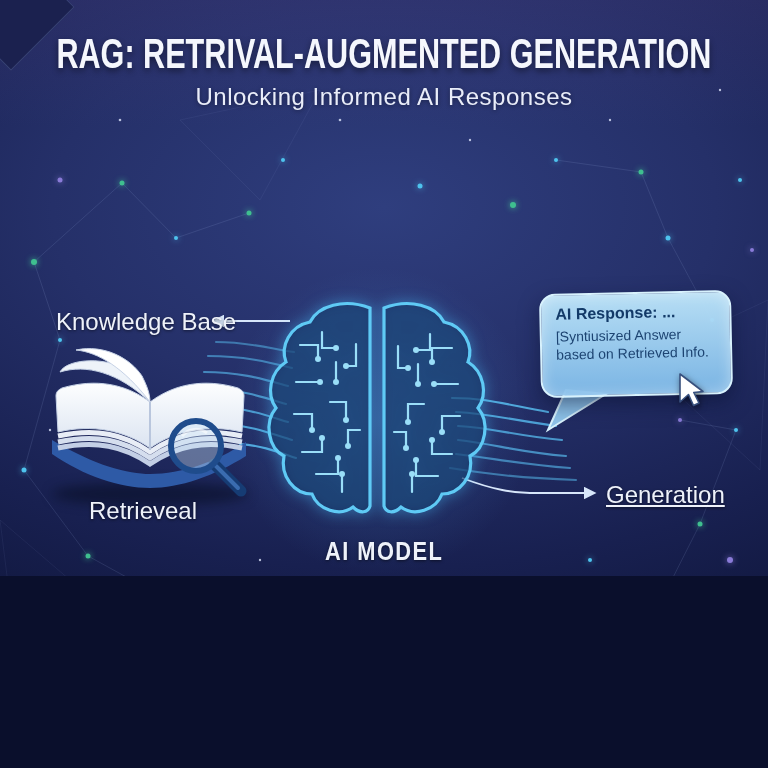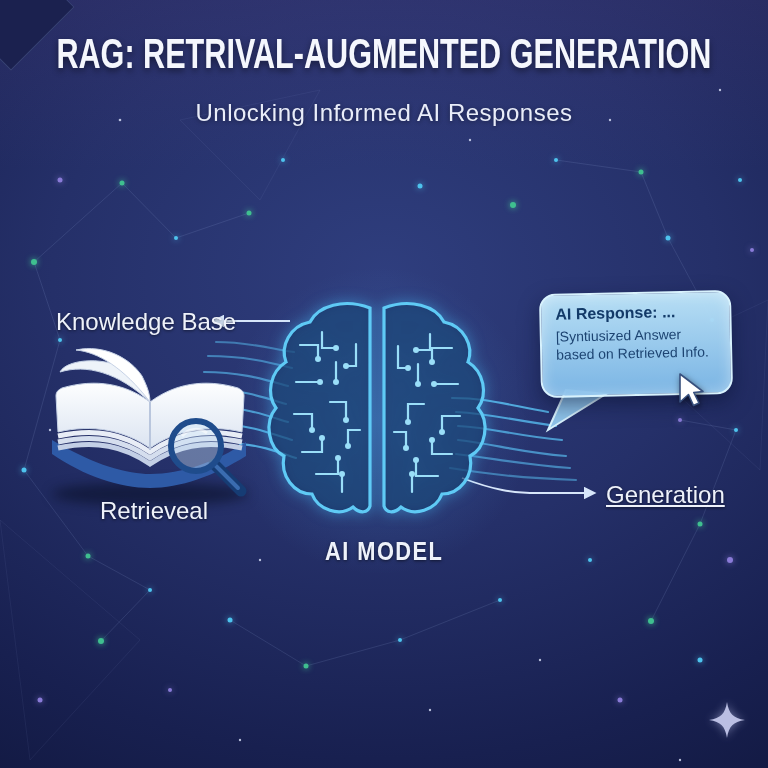--- a/index.html
+++ b/index.html
@@ -1,17 +1,17 @@
 <!DOCTYPE html>
 <html><head>
 <meta charset="utf-8">
 <style>
   html,body { margin:0; padding:0; background:#0a0f2c; }
   .stage {
-    position:relative; width:768px; height:768px; overflow:hidden;
+    position:relative; width:768px; height:576px; overflow:hidden;
     font-family:"Liberation Sans", sans-serif;
     background:
       linear-gradient(180deg, rgba(96,76,150,0.18) 0%, rgba(0,0,0,0) 22%),
       radial-gradient(120% 95% at 50% 36%, #2f3e7e 0%, #253069 36%, #182050 66%, #0c1233 100%);
   }
   svg { position:absolute; left:0; top:0; overflow:visible; }
   .layer { position:absolute; left:0; top:0; width:768px; height:768px; }
 
   
   .dot-g { fill:#3fbf8f; filter:drop-shadow(0 0 3px rgba(70,220,160,.85)); }
@@ -29,36 +29,36 @@
   }
 
   .header { position:absolute; left:0; top:30px; width:768px; text-align:center; }
   .title {
     margin:0; color:#f5f7fd; font-weight:bold; font-size:34px;
     letter-spacing:0px; white-space:nowrap;
     text-shadow:0 2px 6px rgba(0,0,0,.45);
   }
   .title .squeeze { display:inline-block; transform:scale(.9,1.24); transform-origin:center top; }
   .subtitle {
-    margin-top:30px; color:#e9edf9; font-size:24px; letter-spacing:.5px;
+    margin-top:14px; color:#e9edf9; font-size:24px; letter-spacing:.5px;
     text-shadow:0 1px 4px rgba(0,0,0,.4);
   }
 
   .glow {
     position:absolute; left:214px; top:256px; width:330px; height:330px;
     background:radial-gradient(circle, rgba(85,165,240,0.26) 0%, rgba(85,165,240,0) 66%);
     pointer-events:none;
   }
 
   .lbl {
     position:absolute; color:#eef2fa; font-size:24px;
     text-shadow:0 1px 3px rgba(0,0,0,.55); white-space:nowrap;
   }
   .lbl-kb   { left:56px;  top:308px; }
-  .lbl-ret  { left:100px; top:497px;text-align:right; }
+  .lbl-ret  { left:89px; top:497px;text-align:right; }
   .lbl-gen  { left:606px; top:481px;text-decoration:underline; }
   .lbl-ai   {
     left:0; top:530px; width:768px; text-align:center;
     font-size:23px; font-weight:bold; letter-spacing:1.5px;margin-top:8px;
   }
   .lbl-ai .squeeze { display:inline-block; transform:scale(.95,1.15); }
 
   
   .hemisphere { fill:rgba(17,42,88,.58); stroke:#5fcaf5; stroke-width:3.2; }
   .brain-grp { filter:drop-shadow(0 0 7px rgba(70,190,250,.6)); }

